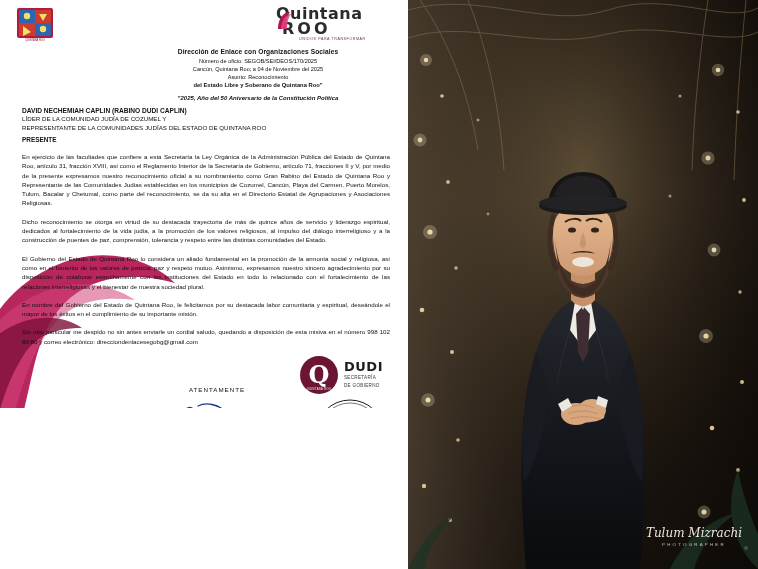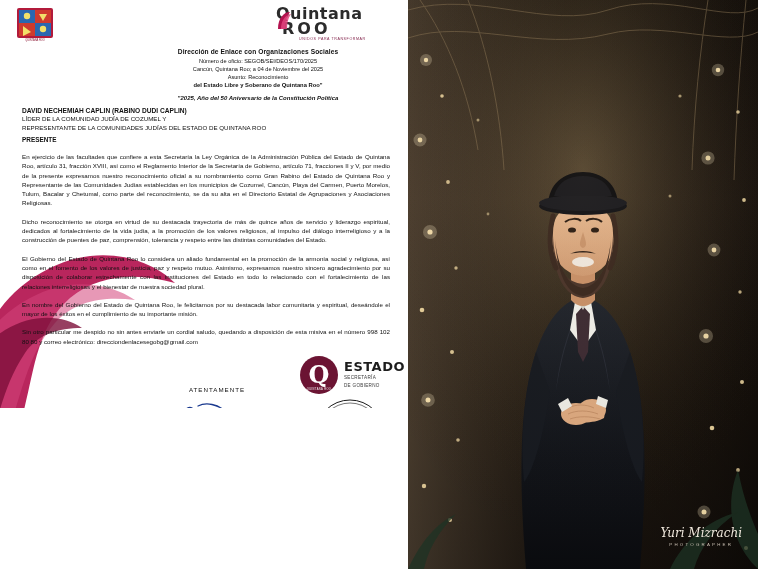--- a/index.html
+++ b/index.html
@@ -399,21 +399,21 @@
     </div>
 
     <div class="ccp">C.c.p.- Expediente</div>
 
     <div class="footer-logo">
       <div class="segob-q">
         <span>Q</span>
         <div class="qtag">QUINTANA ROO</div>
       </div>
       <div class="segob-text">
-        <div class="s1">ESTADO</div>
+        <div class="s1">DUDI</div>
         <div class="s2">SECRETARÍA</div>
         <div class="s2">DE GOBIERNO</div>
       </div>
     </div>
   </div>
 
   <div class="photo">
     <svg class="photo-bg" width="350" height="569" viewBox="0 0 350 569" preserveAspectRatio="none">
       <defs>
         <linearGradient id="bgGrad" x1="0" y1="0" x2="0" y2="1">
@@ -560,17 +560,17 @@
         <path d="M150,404 L160,398 L164,406 L154,412 Z" fill="#eceae3"></path>
         <path d="M200,400 L190,396 L188,404 L198,408 Z" fill="#eceae3"></path>
       </g>
 
       <rect width="350" height="569" fill="none"></rect>
       <path d="M0,0 L350,0 L350,569 L0,569 Z" fill="none"></path>
       <rect width="350" height="569" fill="url(#glow)" opacity="0.25"></rect>
     </svg>
 
     <div class="ph-credit">
-      <div class="script">Yuri Mizrachi</div>
+      <div class="script">Tulum Mizrachi</div>
       <div class="tag">PHOTOGRAPHER</div>
     </div>
   </div>
 </div>
 
 </body></html>

